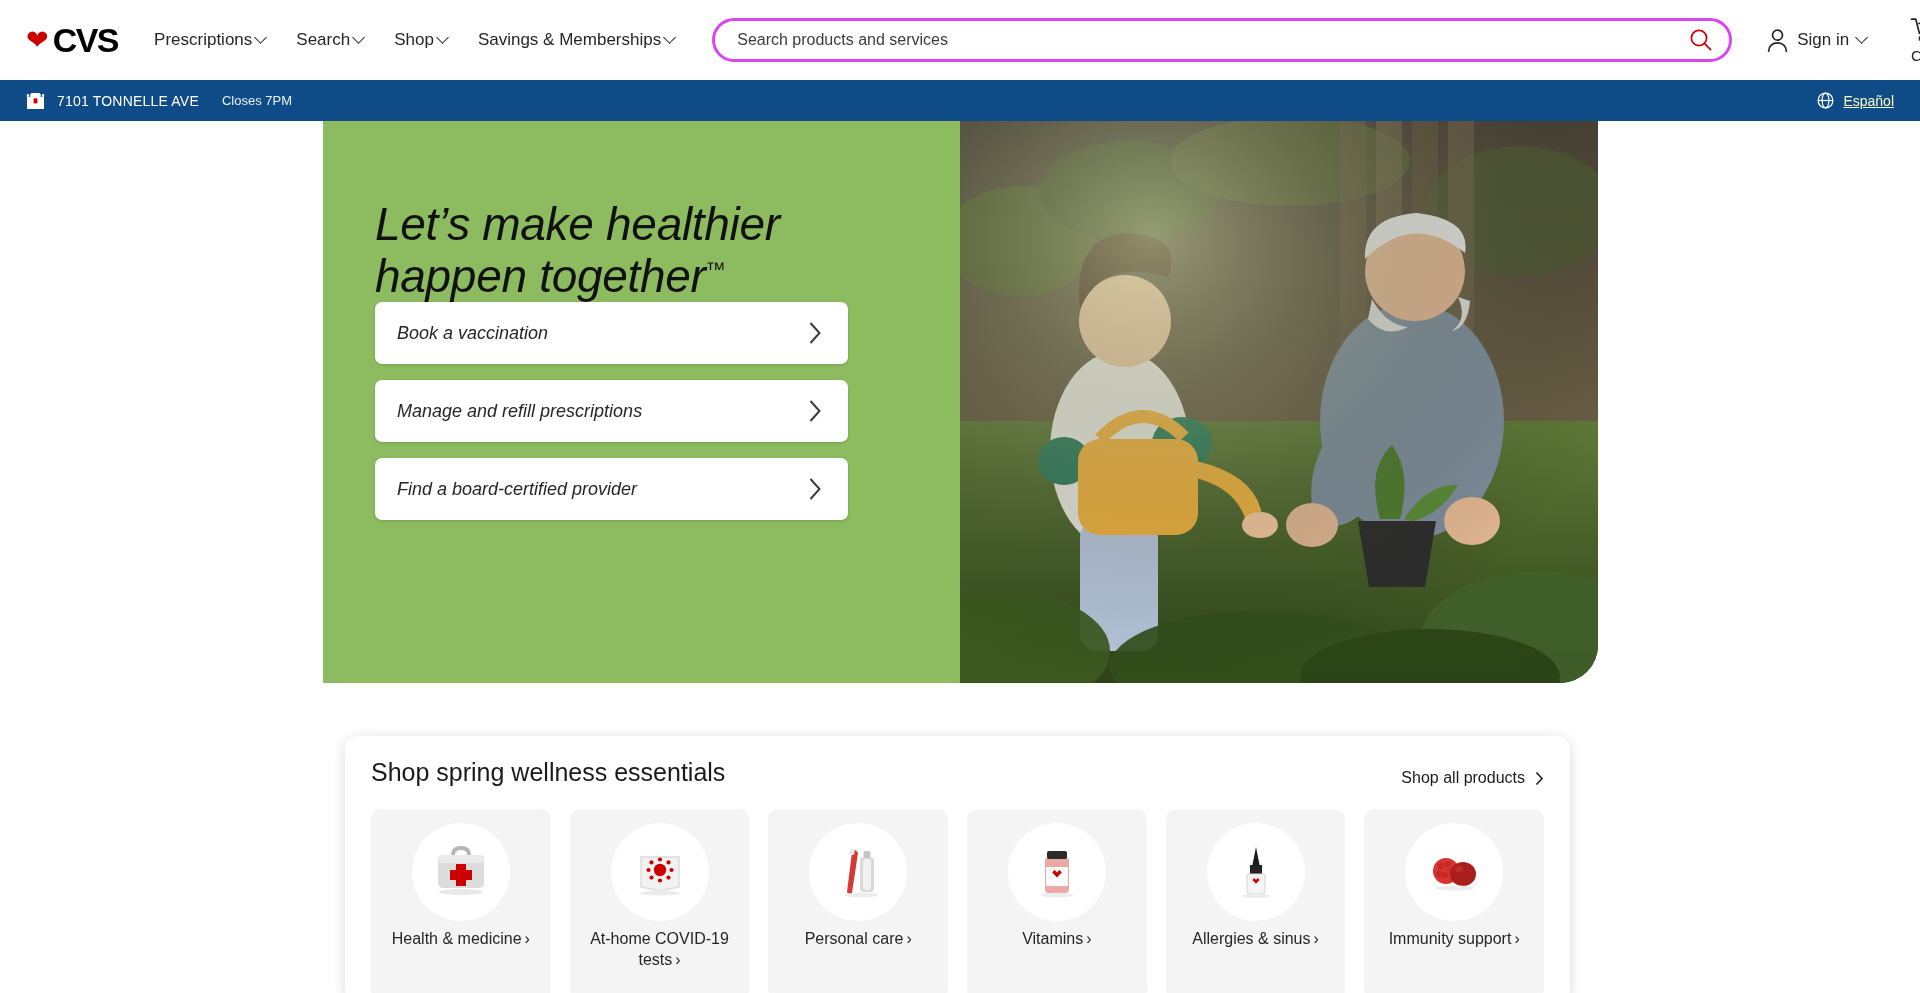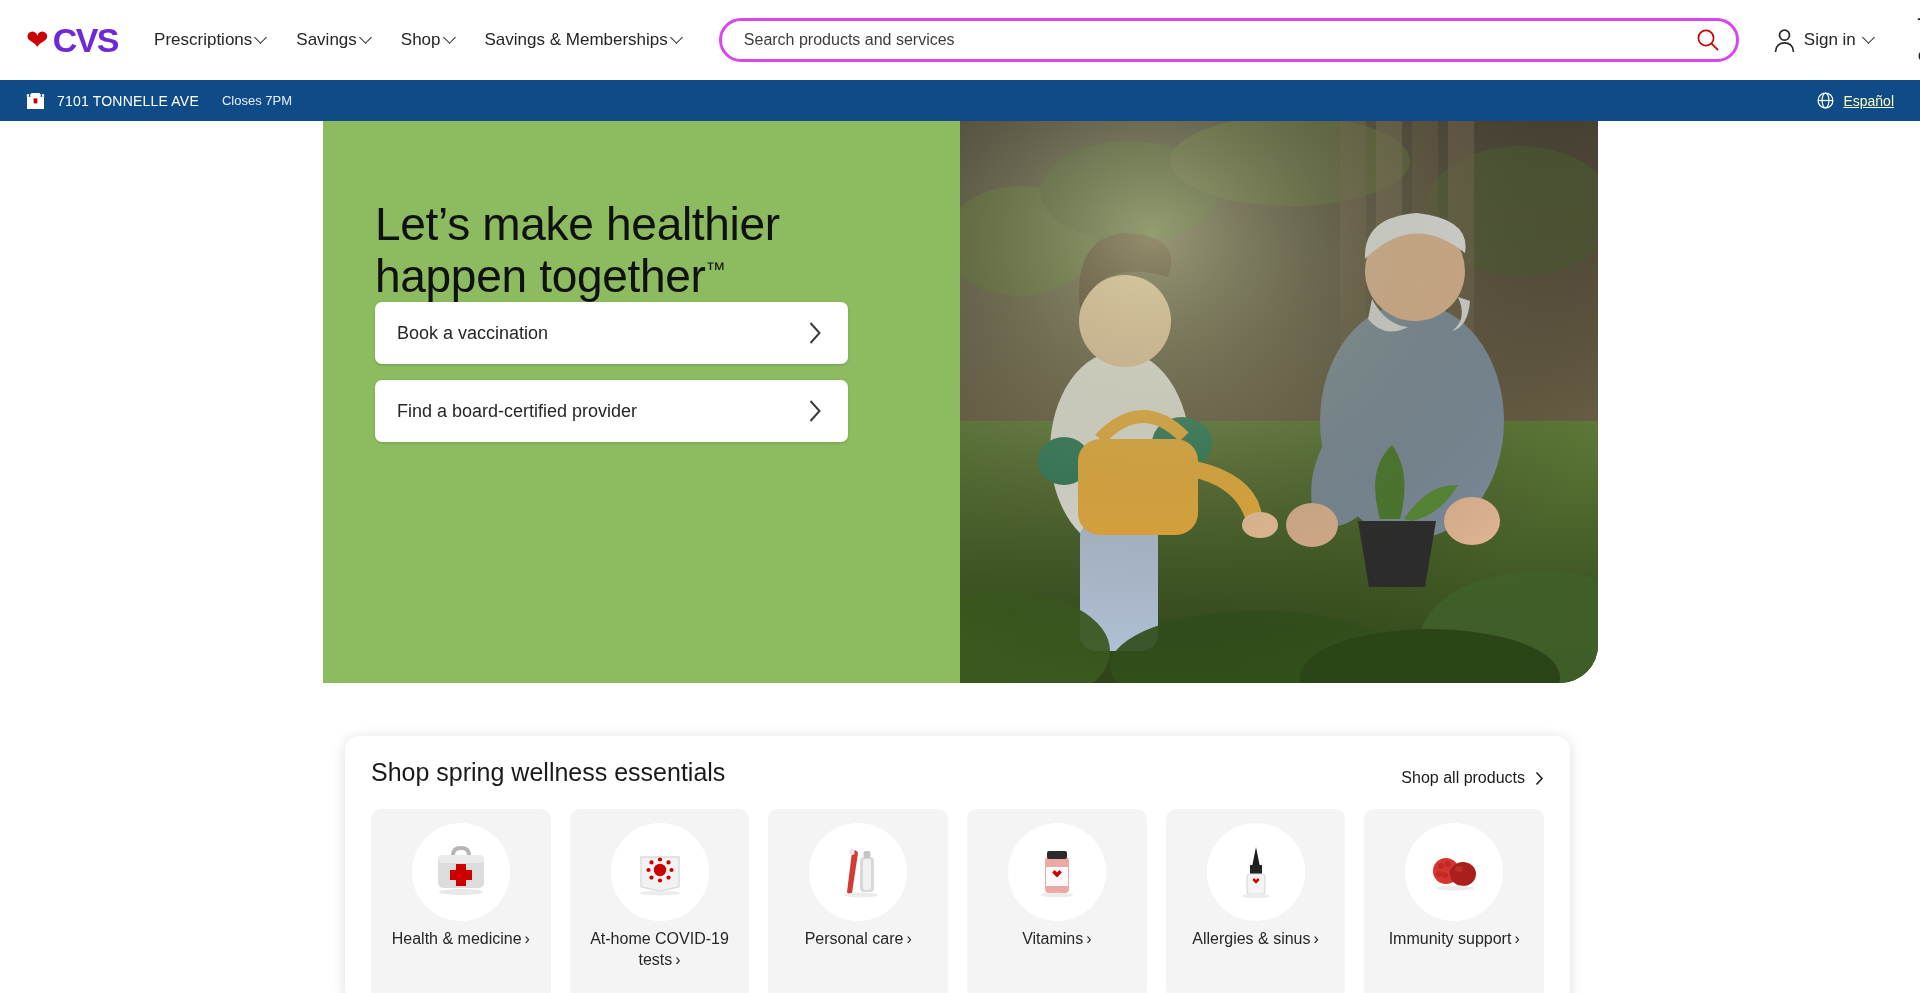--- a/index.html
+++ b/index.html
@@ -19,21 +19,21 @@
     padding: 0 26px 0 26px;
     background: #ffffff;
     position: relative;
   }
   .logo {
     display: flex; align-items: center; gap: 4px;
     margin-right: 36px; cursor: pointer;
   }
   .logo-heart { color: #cc0000; font-size: 27px; line-height: 1; }
   .logo-text {
-    color: #6d28d9; font-weight: 700; font-size: 34px;
+    color: #000000; font-weight: 700; font-size: 34px;
     letter-spacing: -1.5px; font-family: "Liberation Sans", sans-serif;
   }
   .nav { display: flex; align-items: center; gap: 29px; }
   .nav-item {
     display: flex; align-items: center; gap: 4px;
     font-size: 17px; color: #262626; cursor: pointer; white-space: nowrap;
   }
   .chev-down {
     width: 11px; height: 11px; display: inline-block; position: relative; top: -2px;
   }
@@ -92,20 +92,21 @@
   .lang-label { font-size: 14px; color: #fef9c3; text-decoration: underline; }
 
   
   .stage { position: relative; width: 1920px; height: 872px; background:#fff; }
   .hero {
     position: absolute; left: 323px; top: 0;
     width: 1275px; height: 562px;
     border-radius: 0 0 38px 0;
     overflow: hidden;
     display: flex;
+    font-style: italic;
   }
   .hero-left {
     width: 637px; height: 100%;
     background: #8cbb60;
     padding: 78px 0 0 52px;
   }
   .hero-title {
     font-size: 46px; line-height: 1.12; font-weight: 400;
     color: #111111; letter-spacing: -0.3px; max-width: 500px;
   }
@@ -165,21 +166,21 @@
     <span class="logo-heart">❤</span>
     <span class="logo-text">CVS</span>
   </div>
 
   <div class="nav">
     <div class="nav-item">
       <span>Prescriptions</span>
       <span class="chev-down"></span>
     </div>
     <div class="nav-item">
-      <span>Savings</span>
+      <span>Search</span>
       <span class="chev-down"></span>
     </div>
     <div class="nav-item">
       <span>Shop</span>
       <span class="chev-down"></span>
     </div>
     <div class="nav-item">
       <span>Savings &amp; Memberships</span>
       <span class="chev-down"></span>
     </div>
@@ -246,20 +247,26 @@
   <div class="hero">
     <div class="hero-left">
       <h1 class="hero-title">
         <span>Let’s make healthier</span><br>
         <span>happen together</span><span class="tm">™</span>
       </h1>
 
       <div class="cta-list">
         <div class="cta">
           <span class="cta-label">Book a vaccination</span>
+          <svg class="cta-chev" width="17" height="26" viewBox="0 0 17 26">
+            <path d="M3.5 3 L12.5 13 L3.5 23" fill="none" stroke="#3c3c3c" stroke-width="2"></path>
+          </svg>
+        </div>
+        <div class="cta">
+          <span class="cta-label">Manage and refill prescriptions</span>
           <svg class="cta-chev" width="17" height="26" viewBox="0 0 17 26">
             <path d="M3.5 3 L12.5 13 L3.5 23" fill="none" stroke="#3c3c3c" stroke-width="2"></path>
           </svg>
         </div>
         <div class="cta">
           <span class="cta-label">Find a board-certified provider</span>
           <svg class="cta-chev" width="17" height="26" viewBox="0 0 17 26">
             <path d="M3.5 3 L12.5 13 L3.5 23" fill="none" stroke="#3c3c3c" stroke-width="2"></path>
           </svg>
         </div>

